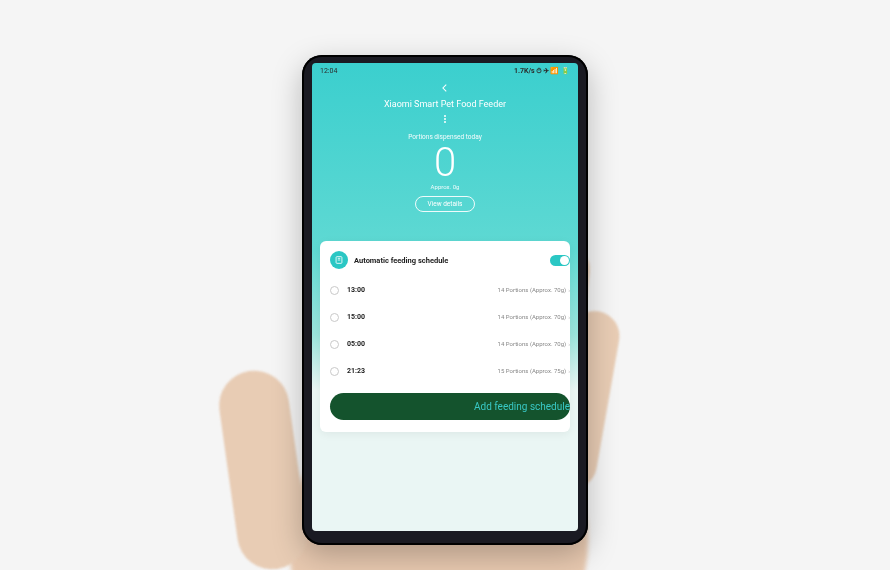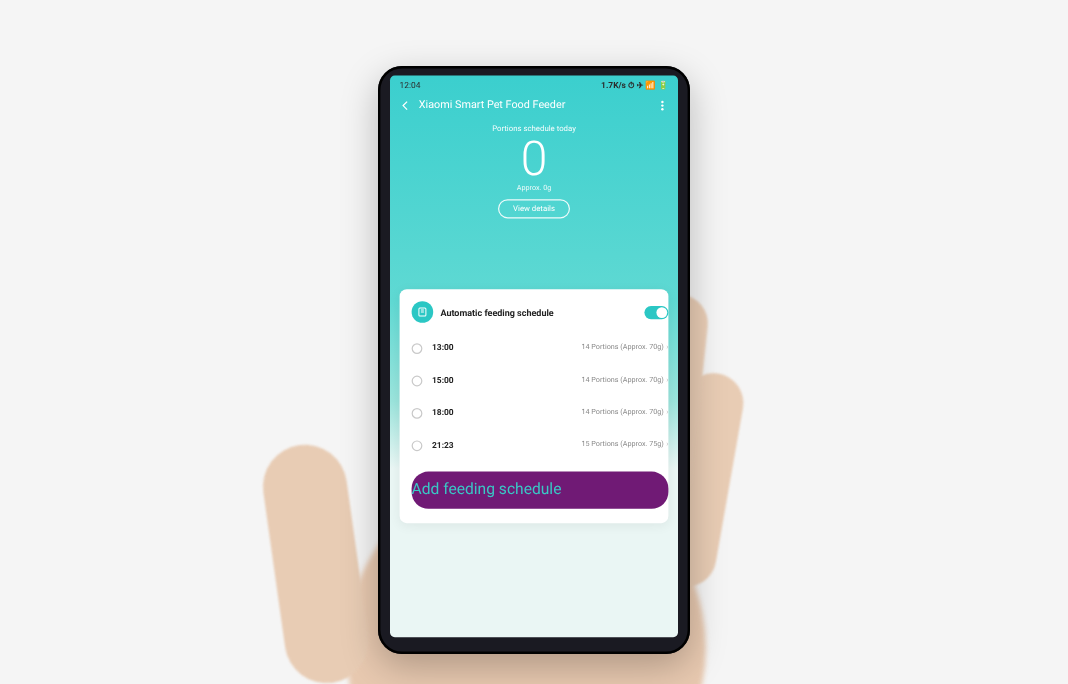--- a/index.html
+++ b/index.html
@@ -51,21 +51,21 @@
     border-radius: 30px;
     filter: blur(1px);
   }
   .f1 { width: 50px; height: 180px; right: 30px; bottom: 200px; transform: rotate(10deg); }
   .f2 { width: 48px; height: 175px; right: 55px; bottom: 270px; transform: rotate(6deg); background:#e9cdb5;}
   .f3 { width: 46px; height: 160px; right: 95px; bottom: 305px; transform: rotate(2deg); background:#eaceb6;}
   .f4 { width: 42px; height: 130px; right: 140px; bottom: 310px; transform: rotate(-6deg); background:#e9cdb4;}
 
   .phone {
     position: relative;
-    width: 260px;
+    width: 286px;
     height: 490px;
     background: #1a1a22;
     border-radius: 20px;
     padding: 8px 10px 14px 10px;
     box-shadow: 0 10px 30px rgba(0,0,0,.25), inset 0 0 0 2px #000;
     z-index: 2;
     margin-top: 30px;
   }
   .screen {
     width: 100%;
@@ -85,20 +85,21 @@
     padding: 0 8px;
     font-size: 7px;
     color: #2c2c2c;
   }
   .status-right { display:flex; gap:2px; align-items:center;font-weight:bold;}
   .appbar {
     display:flex;
     align-items:center;
     padding: 4px 8px 6px 8px;
     gap: 6px;
+    flex-direction: column;
   }
   .back-arrow { width:10px; height:10px; display:flex; align-items:center; justify-content:center; }
   .appbar-title { flex:1; font-size: 9px; font-weight:400; }
   .kebab { width:10px; display:flex; flex-direction:column; align-items:center; gap:1px;}
   .kebab span{ width:2px; height:2px; background:#fff; border-radius:50%;}
 
   .hero { text-align:center; padding: 4px 0 10px 0;}
   .hero-label { font-size: 6.5px; opacity:.95;}
   .hero-value { font-size: 40px; font-weight:300; line-height:1; margin-top:2px;}
   .hero-sub { font-size: 6px; opacity:.9; margin-top:0px;}
@@ -151,24 +152,24 @@
     margin-right:8px;
     flex:0 0 auto;
   }
   .row-time{ font-weight:700; font-size:7px; flex:0 0 auto; }
   .row-spacer{flex:1;}
   .row-detail{ color:#888; font-size:6px; display:flex; align-items:center; gap:2px;}
   .chev{ color:#bbb; }
 
   .add-btn{
     margin-top:8px;
-    text-align:left;
-    background:#701a75;
+    text-align:right;
+    background:#14532d;
     color:#39c8c5;
-    font-size:13px;
+    font-size:10px;
     padding:8px 0;
     border-radius:14px;
   }
 </style>
 </head>
 <body>
 
 <div class="hand">
   <div class="palm"></div>
   <div class="thumb"></div>
@@ -194,21 +195,21 @@
       </span>
       <span class="appbar-title">Xiaomi Smart Pet Food Feeder</span>
       <span class="kebab">
           <span></span>
           <span></span>
           <span></span>
         </span>
     </div>
 
     <div class="hero">
-      <div class="hero-label">Portions schedule today</div>
+      <div class="hero-label">Portions dispensed today</div>
       <div class="hero-value">0</div>
       <div class="hero-sub">Approx. 0g</div>
       <div class="view-details">View details</div>
     </div>
 
     <div class="card">
       <div class="card-header">
         <span class="sched-icon">
           <svg viewBox="0 0 24 24" fill="none" stroke="#fff" stroke-width="2">
               <rect x="5" y="4" width="14" height="16" rx="2"></rect>
@@ -234,21 +235,21 @@
         <span class="row-time">15:00</span>
         <span class="row-spacer"></span>
         <span class="row-detail">
           <span>14 Portions (Approx. 70g)</span>
           <span class="chev">›</span>
         </span>
       </div>
 
       <div class="row">
         <span class="radio"></span>
-        <span class="row-time">18:00</span>
+        <span class="row-time">05:00</span>
         <span class="row-spacer"></span>
         <span class="row-detail">
           <span>14 Portions (Approx. 70g)</span>
           <span class="chev">›</span>
         </span>
       </div>
 
       <div class="row">
         <span class="radio"></span>
         <span class="row-time">21:23</span>

